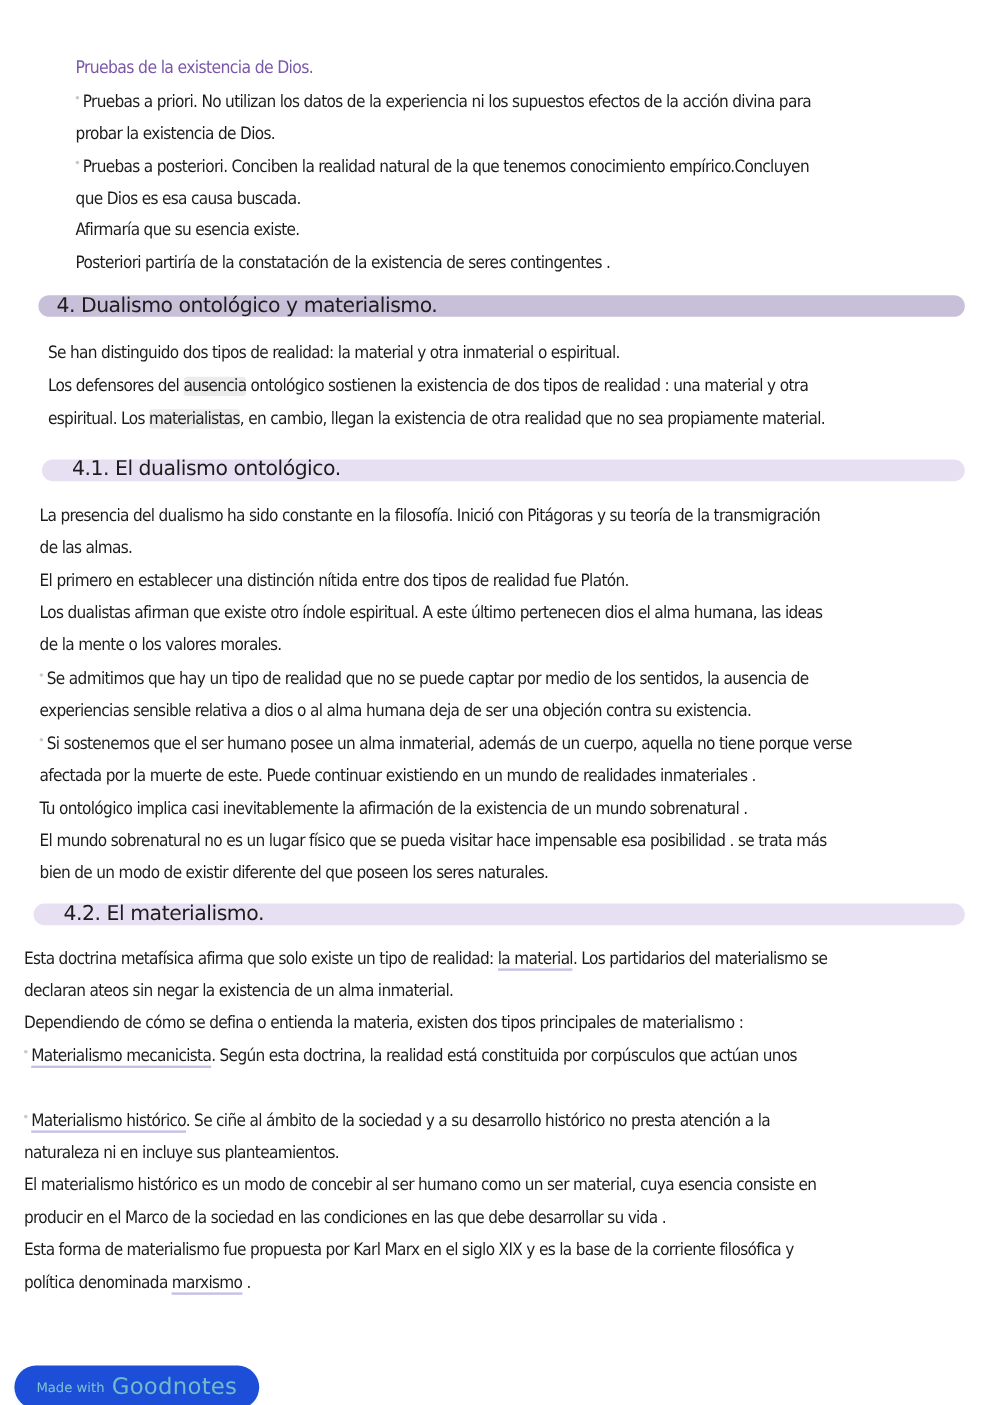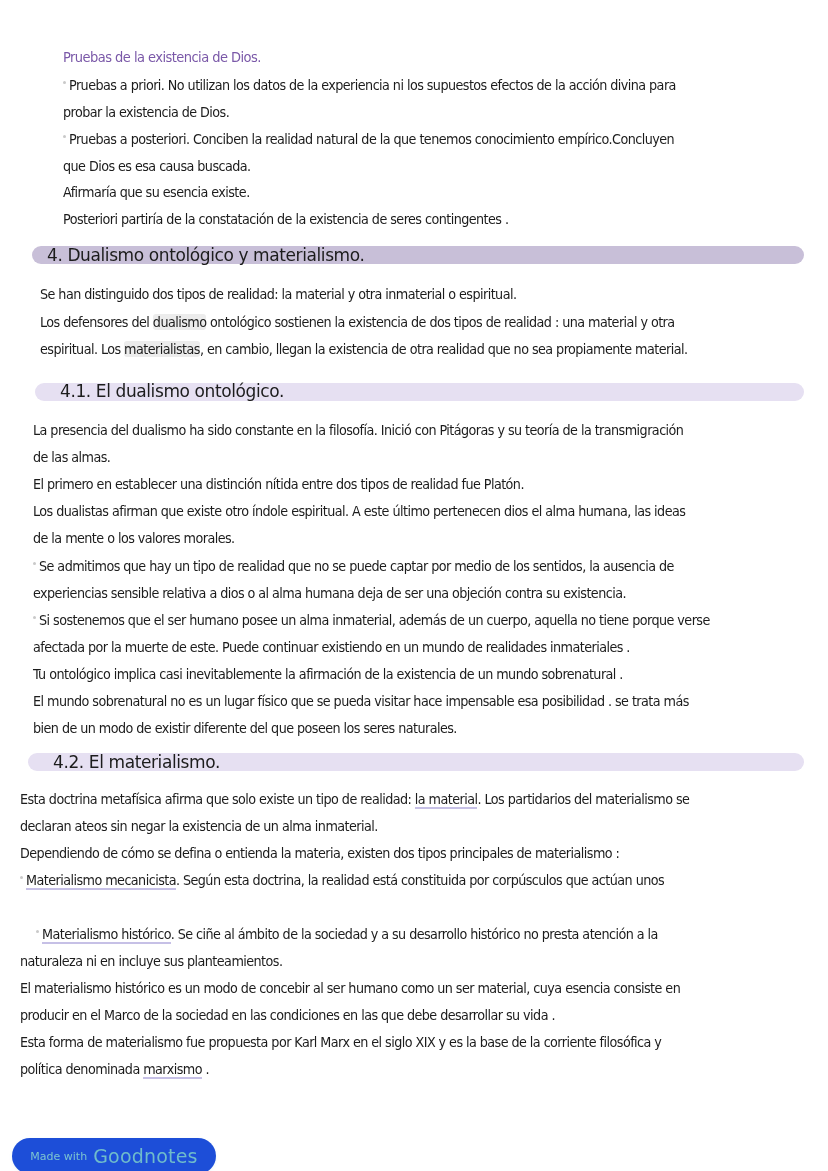--- a/index.html
+++ b/index.html
@@ -103,21 +103,21 @@
   <div class="line" style="left:63px; top:86px;">probar la existencia de Dios.</div>
   <div class="line" style="left:63px; top:113px;"><span class="bullet-dot"></span><span>Pruebas a posteriori. Conciben la realidad natural de la que tenemos conocimiento empírico.Concluyen</span></div>
   <div class="line" style="left:63px; top:140px;">que Dios es esa causa buscada.</div>
   <div class="line" style="left:63px; top:166px;">Afirmaría que su esencia existe.</div>
   <div class="line" style="left:63px; top:193px;">Posteriori partiría de la constatación de la existencia de seres contingentes .</div>
 
   <div class="header-bar h1" style="left:32px; top:230px; width:772px;"></div>
   <div class="header-text" style="left:47px; top:228px;">4. Dualismo ontológico y materialismo.</div>
 
   <div class="line" style="left:40px; top:268px;">Se han distinguido dos tipos de realidad: la material y otra inmaterial o espiritual.</div>
-  <div class="line" style="left:40px; top:296px;"><span>Los defensores del </span><span class="hl">dualismo</span><span> ontológico sostienen la existencia de dos tipos de realidad : una material y otra</span></div>
+  <div class="line" style="left:40px; top:296px;"><span>Los defensores del </span><span class="hl">ausencia</span><span> ontológico sostienen la existencia de dos tipos de realidad : una material y otra</span></div>
   <div class="line" style="left:40px; top:323px;"><span>espiritual. Los </span><span class="hl">materialistas</span><span>, en cambio, llegan la existencia de otra realidad que no sea propiamente material.</span></div>
 
   <div class="header-bar h2" style="left:35px; top:367px; width:769px;"></div>
   <div class="header-text" style="left:60px; top:364px;">4.1. El dualismo ontológico.</div>
 
   <div class="line" style="left:33px; top:404px;">La presencia del dualismo ha sido constante en la filosofía. Inició con Pitágoras y su teoría de la transmigración</div>
   <div class="line" style="left:33px; top:431px;">de las almas.</div>
   <div class="line" style="left:33px; top:458px;">El primero en establecer una distinción nítida entre dos tipos de realidad fue Platón.</div>
   <div class="line" style="left:33px; top:485px;">Los dualistas afirman que existe otro índole espiritual.  A este último pertenecen dios el alma humana, las ideas</div>
   <div class="line" style="left:33px; top:512px;">de la mente o los valores morales.</div>
@@ -129,21 +129,21 @@
   <div class="line" style="left:33px; top:675px;">El mundo sobrenatural no es un lugar físico que se pueda visitar hace impensable esa posibilidad . se trata más</div>
   <div class="line" style="left:33px; top:702px;">bien de un modo de existir diferente del que poseen los seres naturales.</div>
 
   <div class="header-bar h2" style="left:28px; top:737px; width:776px;"></div>
   <div class="header-text" style="left:53px; top:735px;">4.2. El materialismo.</div>
 
   <div class="line" style="left:20px; top:773px;"><span>Esta doctrina metafísica afirma que solo existe un tipo de realidad: </span><span class="ul">la material</span><span>. Los partidarios del materialismo se</span></div>
   <div class="line" style="left:20px; top:800px;">declaran ateos sin negar la existencia de un alma inmaterial.</div>
   <div class="line" style="left:20px; top:827px;">Dependiendo de cómo se defina o entienda la materia, existen dos tipos principales de materialismo :</div>
   <div class="line" style="left:20px; top:854px;"><span class="bullet-dot"></span><span class="ul">Materialismo mecanicista</span><span>. Según esta doctrina, la realidad está constituida por corpúsculos que actúan unos</span></div>
-  <div class="line" style="left:20px; top:908px;margin-left:16px;"><span class="bullet-dot"></span><span class="ul">Materialismo histórico</span><span>. Se ciñe al ámbito de la sociedad y a su desarrollo histórico no presta atención a la</span></div>
+  <div class="line" style="left:20px; top:908px;"><span class="bullet-dot"></span><span class="ul">Materialismo histórico</span><span>. Se ciñe al ámbito de la sociedad y a su desarrollo histórico no presta atención a la</span></div>
   <div class="line" style="left:20px; top:935px;">naturaleza ni en incluye sus planteamientos.</div>
   <div class="line" style="left:20px; top:962px;">El materialismo histórico es un modo de concebir al ser humano como un ser material, cuya esencia consiste en</div>
   <div class="line" style="left:20px; top:989px;">producir en el Marco de la sociedad en las condiciones en las que debe desarrollar su vida .</div>
   <div class="line" style="left:20px; top:1016px;">Esta forma de materialismo fue propuesta por Karl Marx en el siglo XIX y es la base de la corriente filosófica y</div>
   <div class="line" style="left:20px; top:1043px;"><span>política denominada </span><span class="ul">marxismo</span><span> .</span></div>
 
   <div class="badge">
     <span class="badge-small">Made with</span>
     <span class="badge-big">Goodnotes</span>
   </div>

